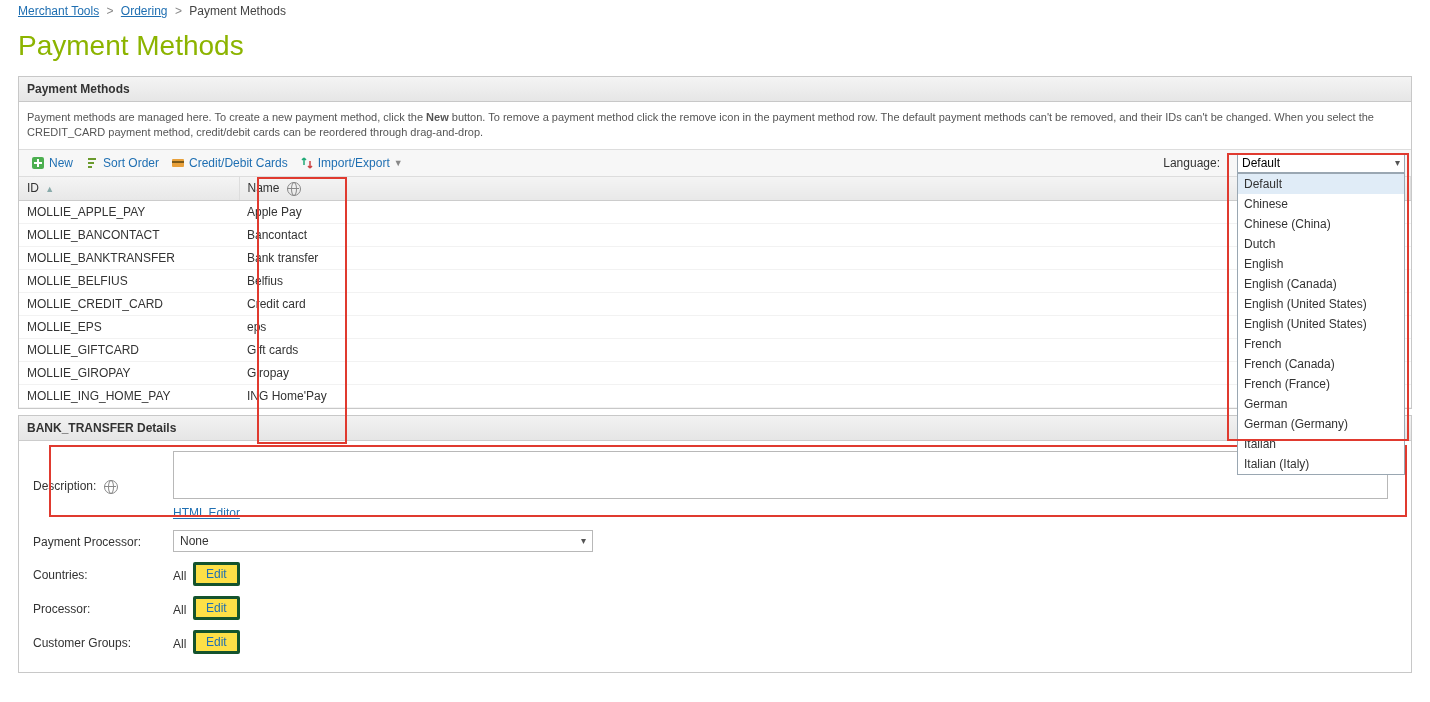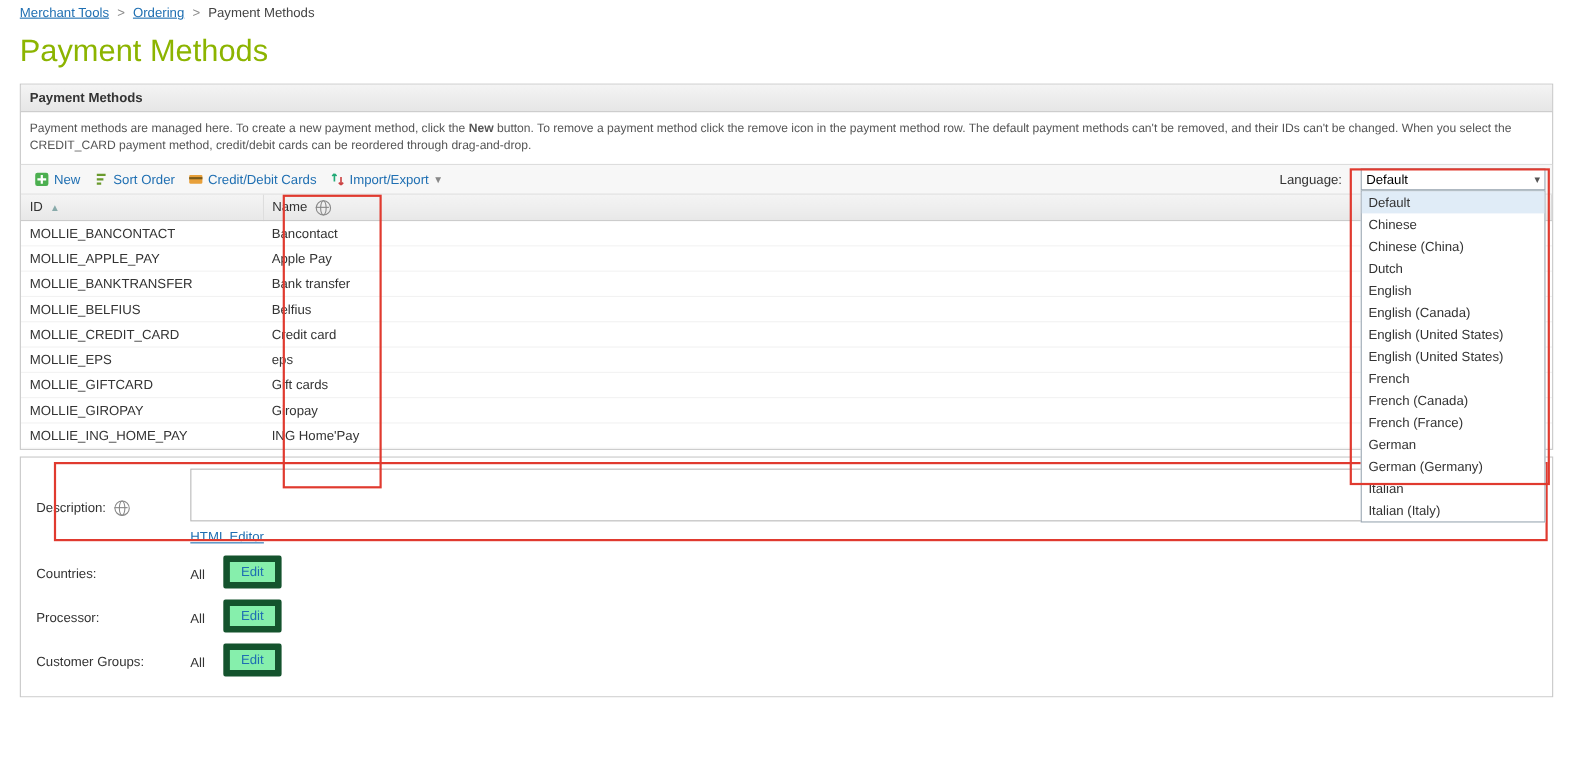--- a/index.html
+++ b/index.html
@@ -174,21 +174,21 @@
     display:flex;
     align-items:center;
     margin-bottom: 10px;
   }
   .form-row > label {
     width: 140px;
     padding-top:3px;
     color:#333;
     font-size:12px;
   }
-  .form-row .all { margin-right:10px; color:#333; font-size:12px; padding-top:4px; width:20px;}
+  .form-row .all { color:#333; font-size:12px; padding-top:4px; width:20px;}
   .desc-area {
     width: 1215px;
     height: 48px;
     border: 1px solid #b8b8b8;
     box-sizing:border-box;
     padding:4px;
     font-family:inherit;
     font-size:12px;
     resize:none;
   }
@@ -196,21 +196,21 @@
   .img-input {
     width:130px; height:18px; border:1px solid #b8b8b8; box-sizing:border-box; margin-right:8px;
   }
   .proc-select {
     width: 420px; height:22px; border:1px solid #b8b8b8; background:#fff;
     display:flex; align-items:center; padding:0 6px; position:relative; box-sizing:border-box;
     cursor:pointer;
   }
   .proc-select::after { content:"▾"; position:absolute; right:6px; color:#555; font-size:10px; }
   .edit-btn {
-    color:#1f6fb2; background:#86efac; border:6px solid #14532d; padding:2px 10px;
+    color:#1f6fb2; background:#fde047; border:3px solid #14532d; padding:2px 10px;
     font-size:12px; cursor:pointer; border-radius:2px;
   }
 
   svg.icon-svg { width:14px; height:14px; }
   .globe { display:inline-block; width:12px; height:12px; border:1px solid #888; border-radius:50%; position:relative; margin-left:4px; vertical-align:middle; }
   .globe::before { content:""; position:absolute; left:3px; top:-1px; width:4px; height:12px; border:1px solid #888; border-radius:50%; }
   .globe::after { content:""; position:absolute; left:-1px; top:5px; width:12px; height:1px; background:#888; }
 
   .desc-wrap { position:relative; }
   .desc-red-overlay {
@@ -318,26 +318,26 @@
       </thead>
     </table>
     <div class="grid-body-wrap">
       <table>
         <colgroup>
             <col class="col-id">
             <col class="col-name">
           </colgroup>
         <tbody id="grid-body">
             <tr>
+              <td>MOLLIE_APPLE_PAY</td>
+              <td>Apple Pay</td>
+            </tr>
+            <tr>
               <td>MOLLIE_BANCONTACT</td>
               <td>Bancontact</td>
-            </tr>
-            <tr>
-              <td>MOLLIE_APPLE_PAY</td>
-              <td>Apple Pay</td>
             </tr>
             <tr>
               <td>MOLLIE_BANKTRANSFER</td>
               <td>Bank transfer</td>
             </tr>
             <tr>
               <td>MOLLIE_BELFIUS</td>
               <td>Belfius</td>
             </tr>
             <tr>
@@ -361,37 +361,44 @@
               <td>ING Home'Pay</td>
             </tr>
           </tbody>
       </table>
     </div>
     <div class="red-box-namecol"></div>
   </div>
 </div>
 
 <div class="details-panel">
+  <div class="details-header">BANK_TRANSFER Details</div>
   <div class="details-body">
 
     <div class="form-row">
       <label>
         <span>Description:</span>
         <span class="globe"></span>
       </label>
       <div class="desc-wrap">
         <textarea class="desc-area" style=""></textarea>
         <div style="margin-top:4px;">
           <a class="html-editor-link">HTML Editor</a>
         </div>
         <div class="desc-red-overlay"></div>
       </div>
     </div>
 
 
+    <div class="form-row">
+      <label>Payment Processor:</label>
+      <div class="proc-select">
+        <span>None</span>
+      </div>
+    </div>
 
     <div class="form-row">
       <label>Countries:</label>
       <span class="all">All</span>
       <button class="edit-btn">Edit</button>
     </div>
 
     <div class="form-row">
       <label>Processor:</label>
       <span class="all">All</span>

